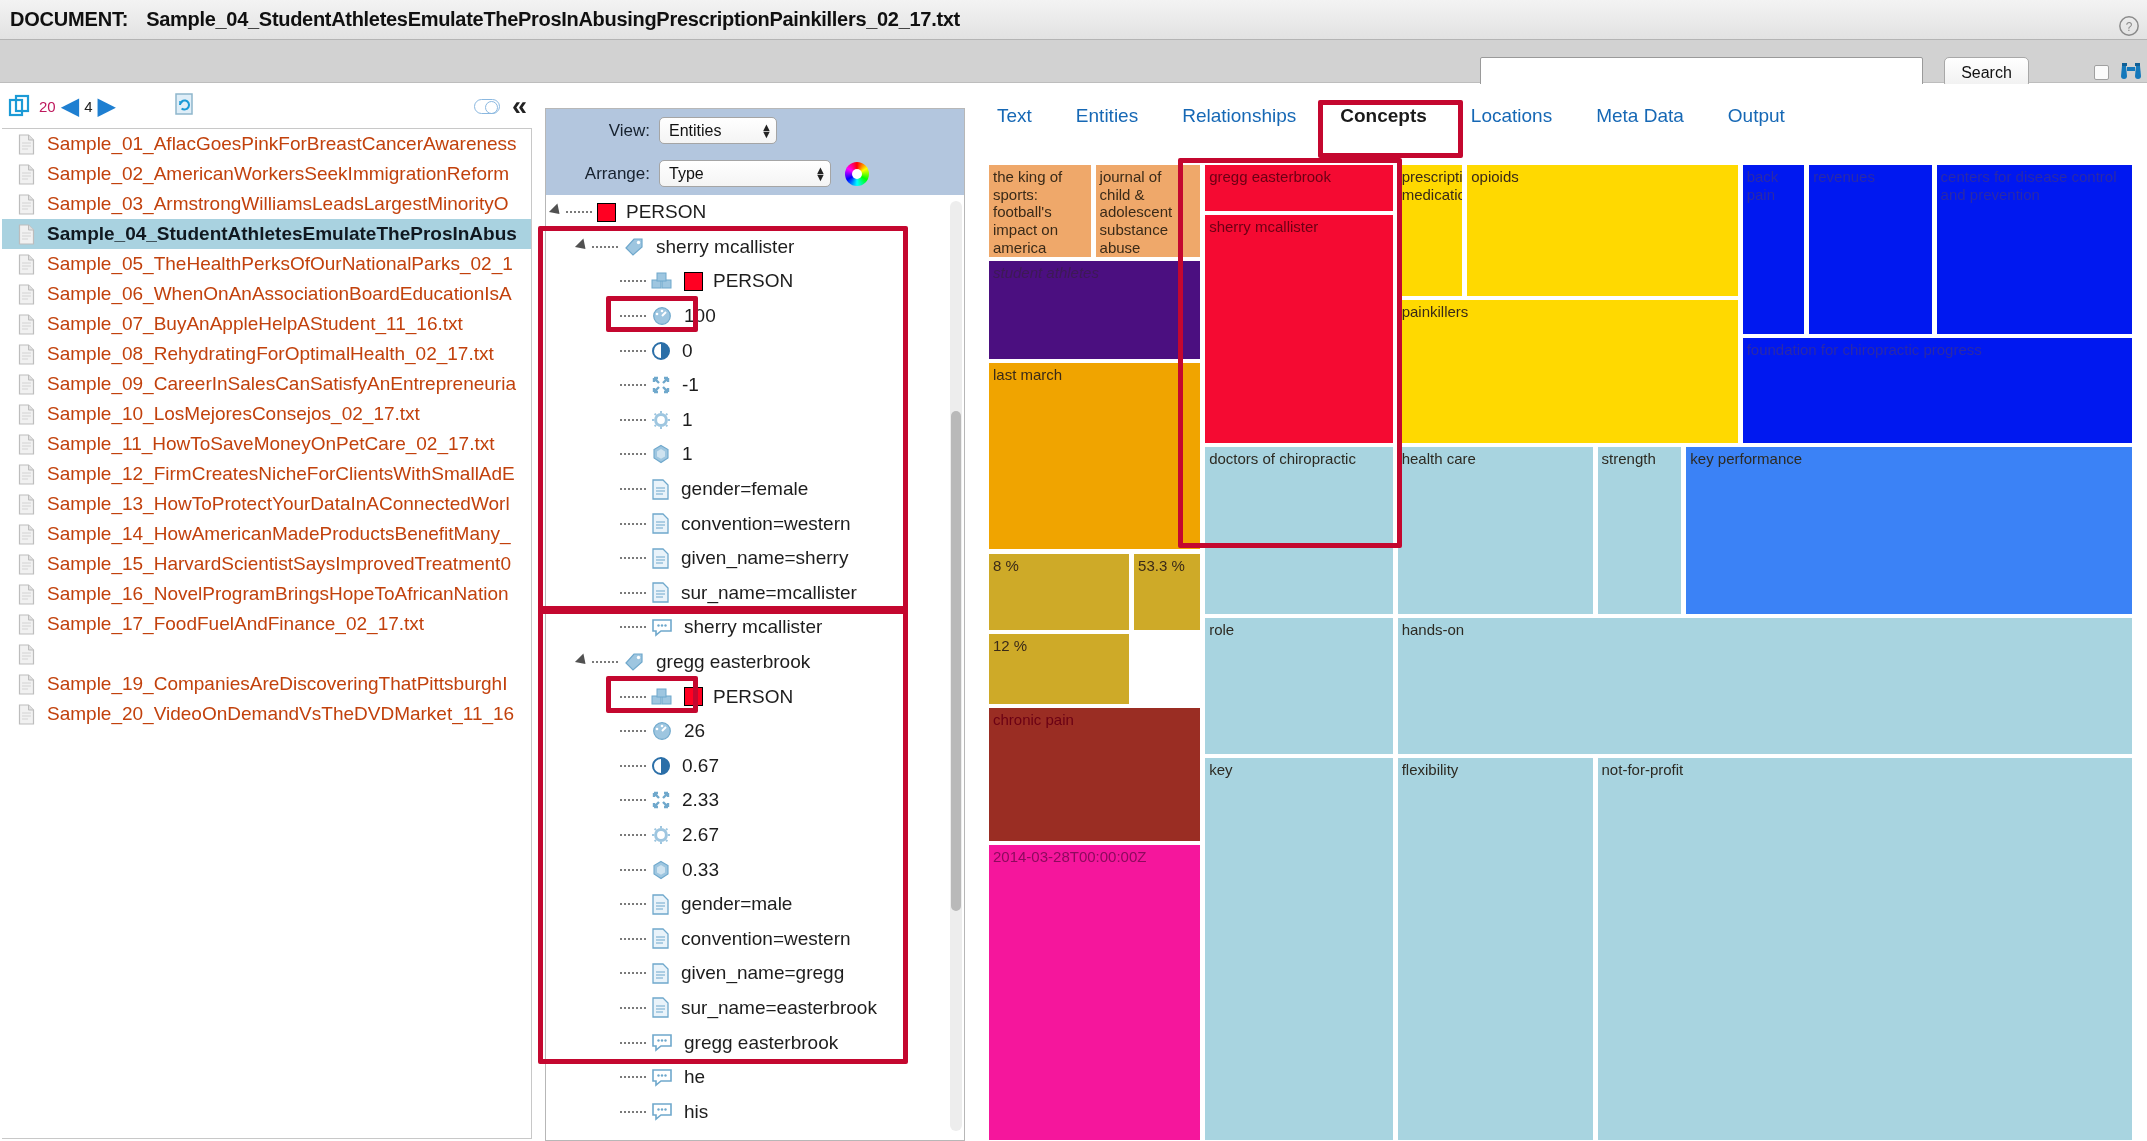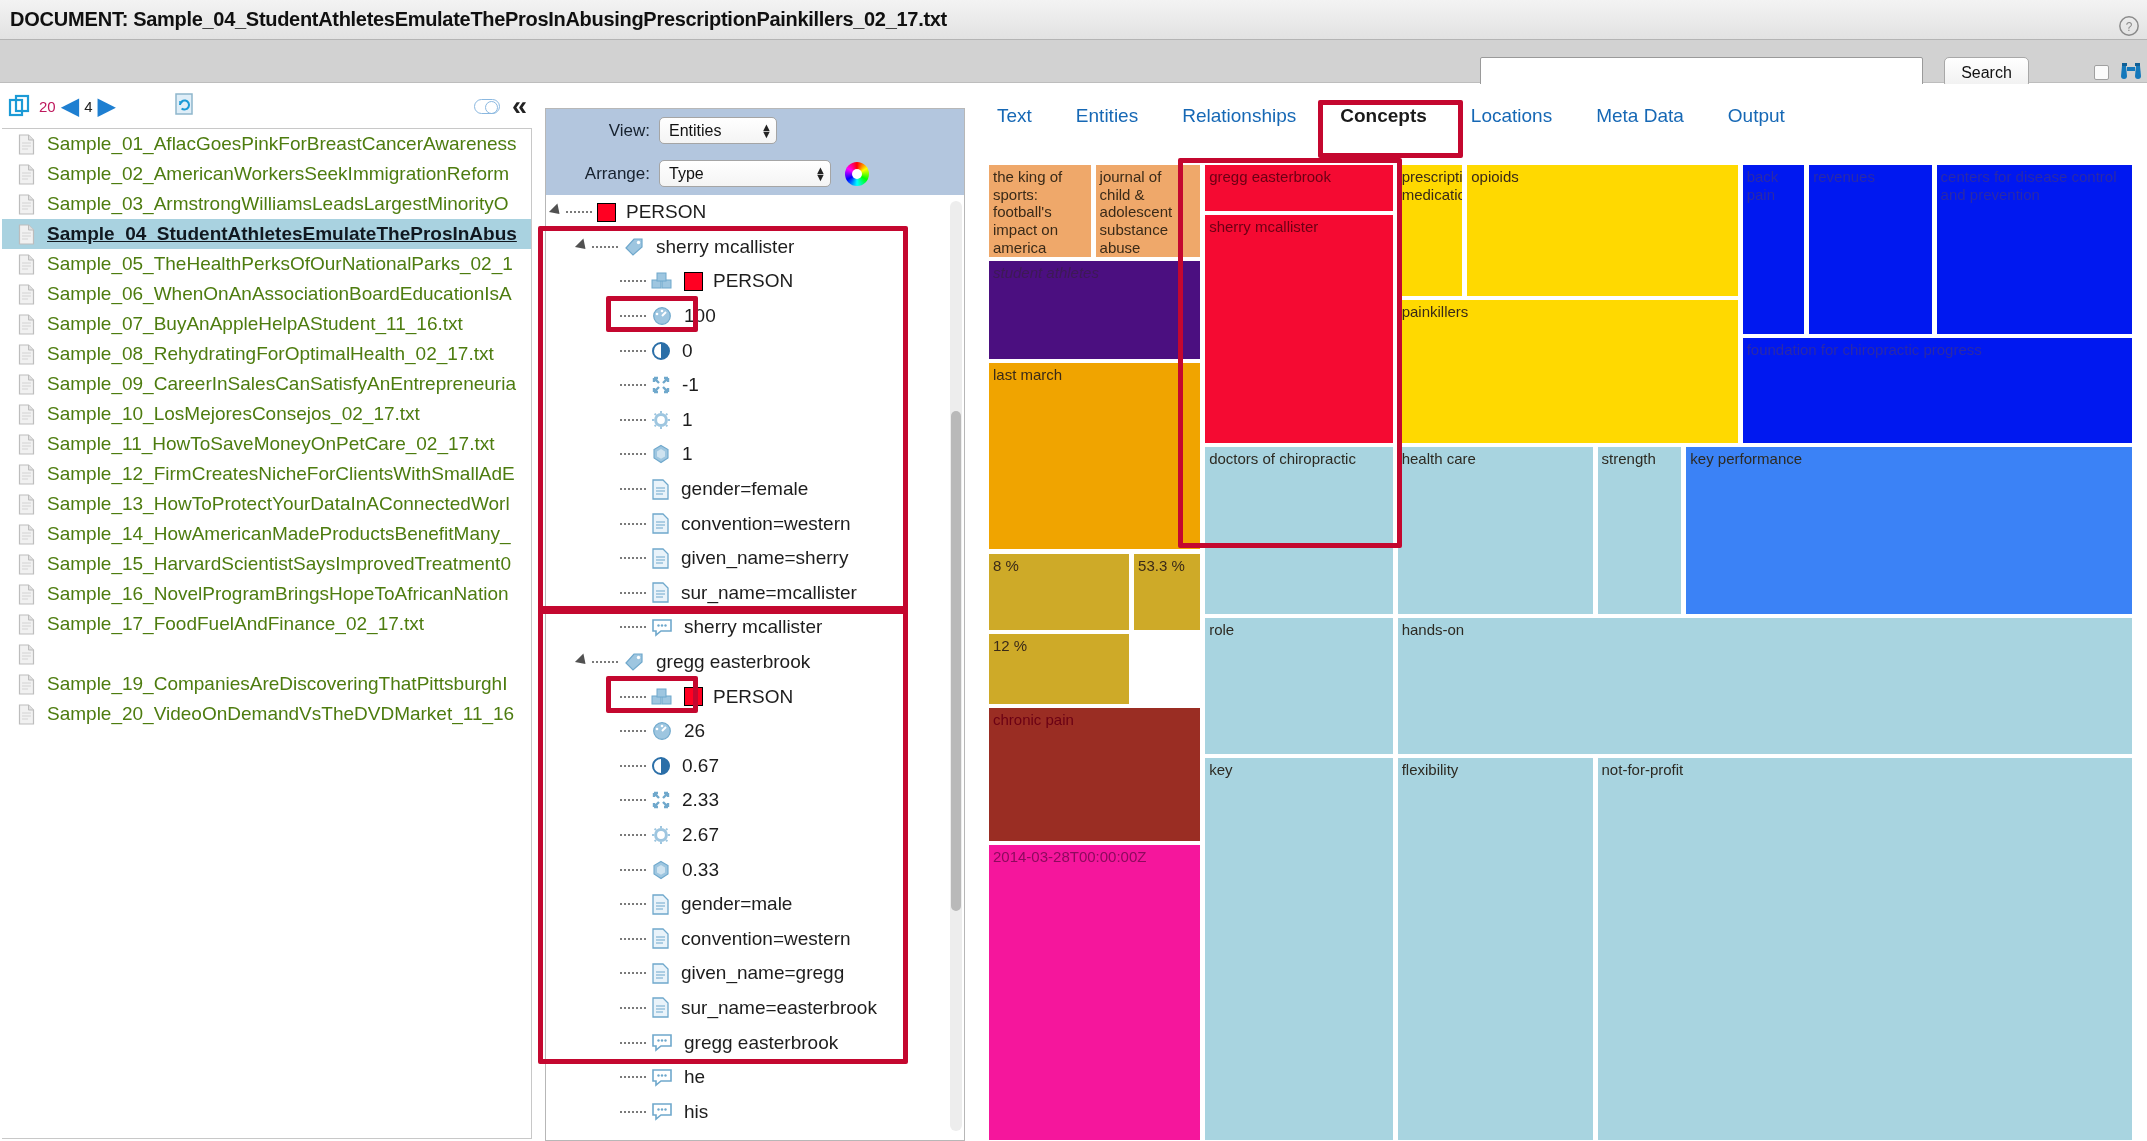--- a/index.html
+++ b/index.html
@@ -18,21 +18,21 @@
     background: linear-gradient(#f3f3f3, #e2e2e2);
     border-bottom: 1px solid #b4b4b4;
     display: flex; align-items: center;
   }
   .titlebar .doc-label {
     font-size: 20px; font-weight: bold; color: #101010;
     margin-left: 10px; letter-spacing: -0.2px;
   }
   .titlebar .doc-name {
     font-size: 20px; font-weight: bold; color: #101010;
-    margin-left: 5px; letter-spacing: -0.3px;
+    margin-left: 18px; letter-spacing: -0.3px;
   }
 
   
   .toolbar {
     position: absolute; left: 0; top: 40px; width: 2147px; height: 43px;
     background: #d2d2d2; border-bottom: 1px solid #bdbdbd;
   }
   .search-input {
     position: absolute; left: 1480px; top: 57px; width: 443px; height: 31px;
     border: 1px solid #9a9a9a; background: #fff; border-radius: 2px;
@@ -75,23 +75,23 @@
   .lt-toggle::after { content:""; position:absolute; right:1px; top:1px; width:11px; height:11px; border-radius:50%; border:1.6px solid #8bb8e0; }
   .lt-collapse { font-size: 27px; color: #222; font-weight: bold; line-height: 1; cursor: pointer; letter-spacing: -4px; }
 
   .doclist {
     position: absolute; left: 2px; top: 44px; width: 530px; height: 1011px;
     background: #fff; border: 1px solid #c8c8c8; border-left: none;
     overflow: hidden;
   }
   .doc-row {
     height: 30px; display: flex; align-items: center; padding-left: 16px;
-    font-size: 19px; color: #4d7c0f; white-space: nowrap; cursor: pointer;
-  }
-  .doc-row.selected { background: #a9d2e0; font-weight: bold; color: #101820; text-decoration: underline; }
+    font-size: 19px; color: #c2410c; white-space: nowrap; cursor: pointer;
+  }
+  .doc-row.selected { background: #a9d2e0; font-weight: bold; color: #101820; }
   .doc-ico { width: 17px; height: 21px; margin-right: 12px; flex: 0 0 auto; }
 
   .left-scrollbar {
     position: absolute; left: 0px; top: 84px; width: 10px; height: 1057px;
     background: #f0f0f0;
   }
   .left-scrollbar .thumb { position: absolute; left:1px; top: 40px; width: 8px; height: 200px; background:#c4c4c4; border-radius:4px; }
 
   
   .mid-panel {

